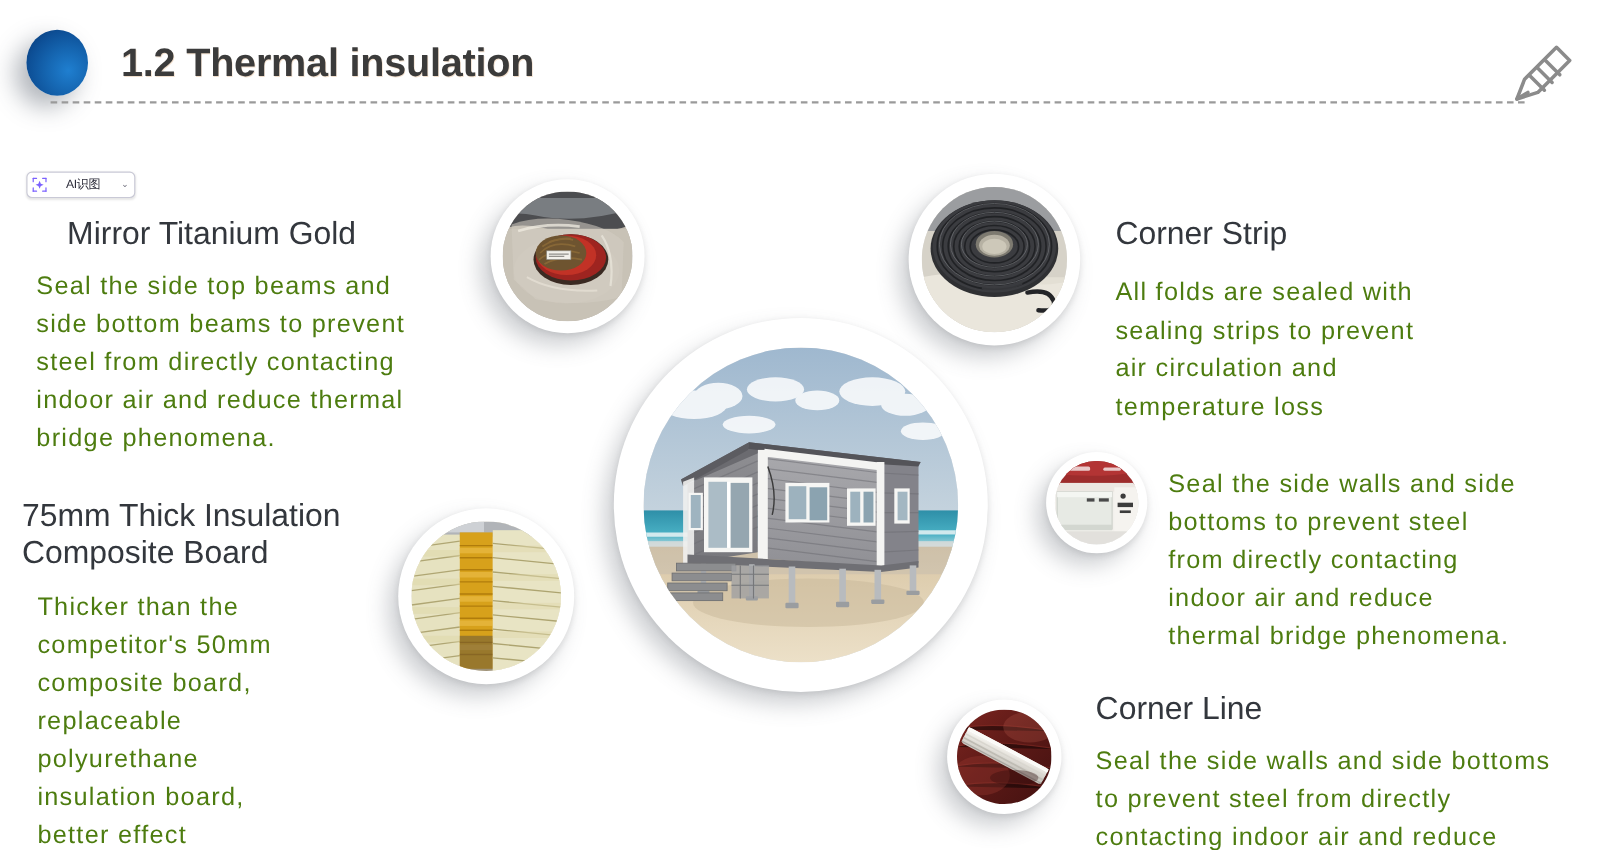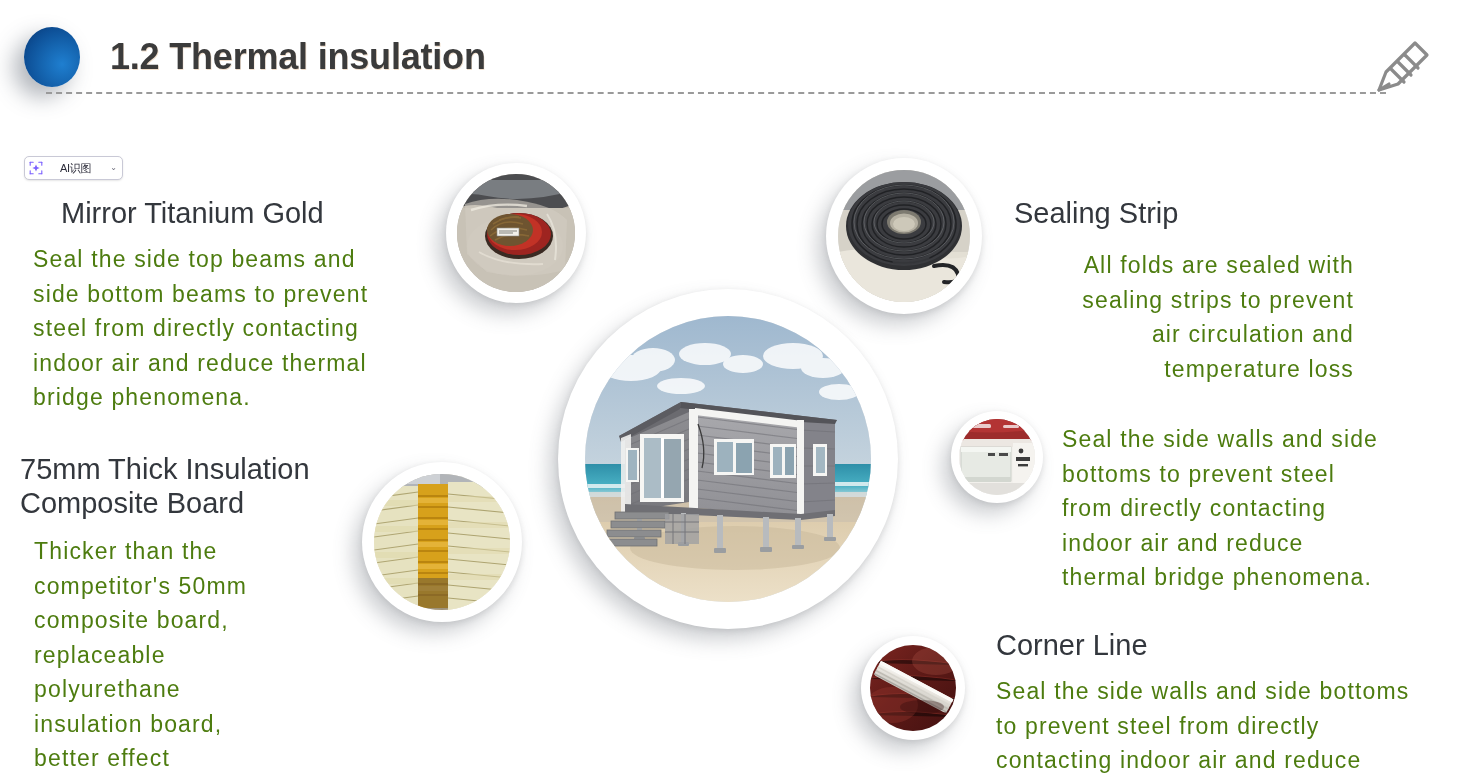--- a/index.html
+++ b/index.html
@@ -109,21 +109,21 @@
     letter-spacing: 1.15px;
     margin: 0;
     white-space: pre-line;
   }
 
   #block-mirror      { left: 33px;   top: 180px;  width: 400px; }
   #block-mirror .blk-title { margin-left: 28px; }
   #block-insulation  { left: 20px;   top: 436px;  width: 360px; }
   #block-insulation .blk-body { margin-left: 14px; margin-top: 14px; }
   #block-sealing     { left: 1014px; top: 180px;  width: 340px; }
-  #block-sealing .blk-body { margin-top: 18px; text-align: right; }
+  #block-sealing .blk-body { margin-top: 18px; }
   #block-skirting    { left: 1062px; top: 392px;  width: 380px; }
   #block-skirting .blk-title { margin-left: 20px; }
   #block-skirting .blk-body  { margin-top: 14px; }
   #block-corner      { left: 996px;  top: 612px;  width: 460px; }
   #block-corner .blk-body { margin-top: 12px; }
 
   
   .photo-bubble {
     position: absolute;
     border-radius: 50%;
@@ -583,21 +583,21 @@
     <p class="blk-body">Thicker than the
 competitor's 50mm
 composite board,
 replaceable
 polyurethane
 insulation board,
 better effect</p>
   </div>
 
   <div class="block" id="block-sealing">
-    <h2 class="blk-title">Sealing Strip</h2>
+    <h2 class="blk-title">Corner Strip</h2>
     <p class="blk-body">All folds are sealed with
 sealing strips to prevent
 air circulation and
 temperature loss</p>
   </div>
 
   <div class="block" id="block-skirting">
     <p class="blk-body">Seal the side walls and side
 bottoms to prevent steel
 from directly contacting

